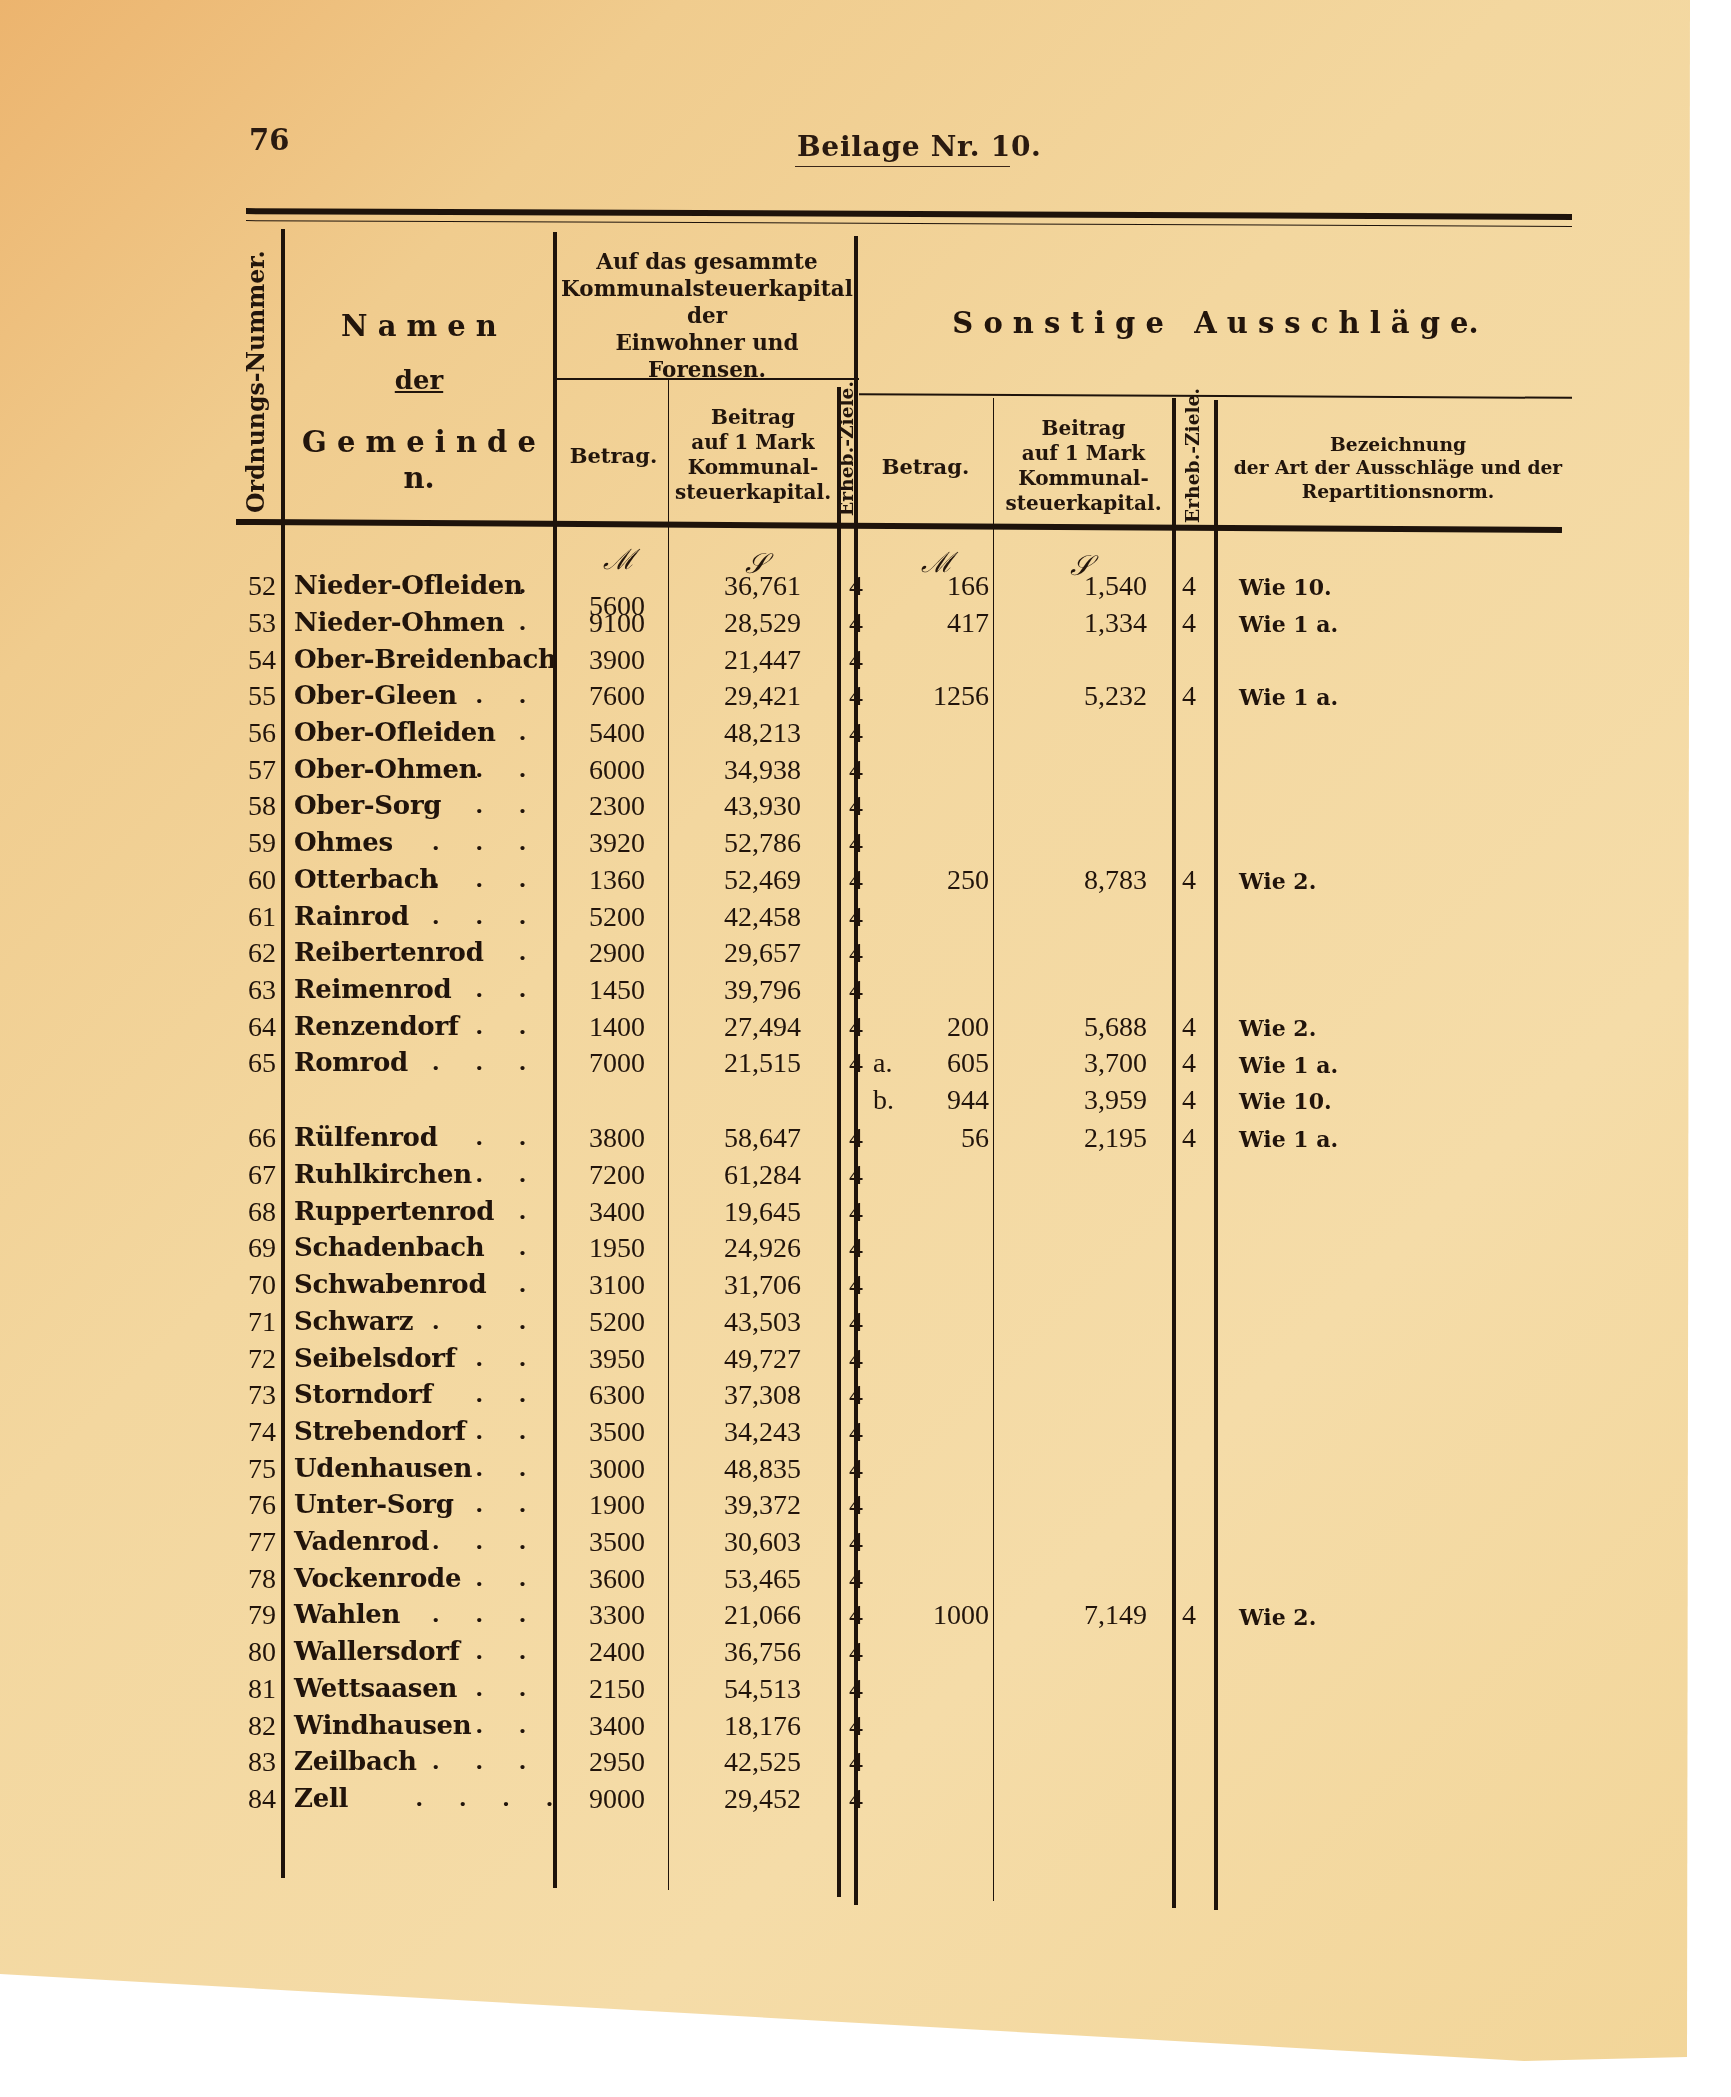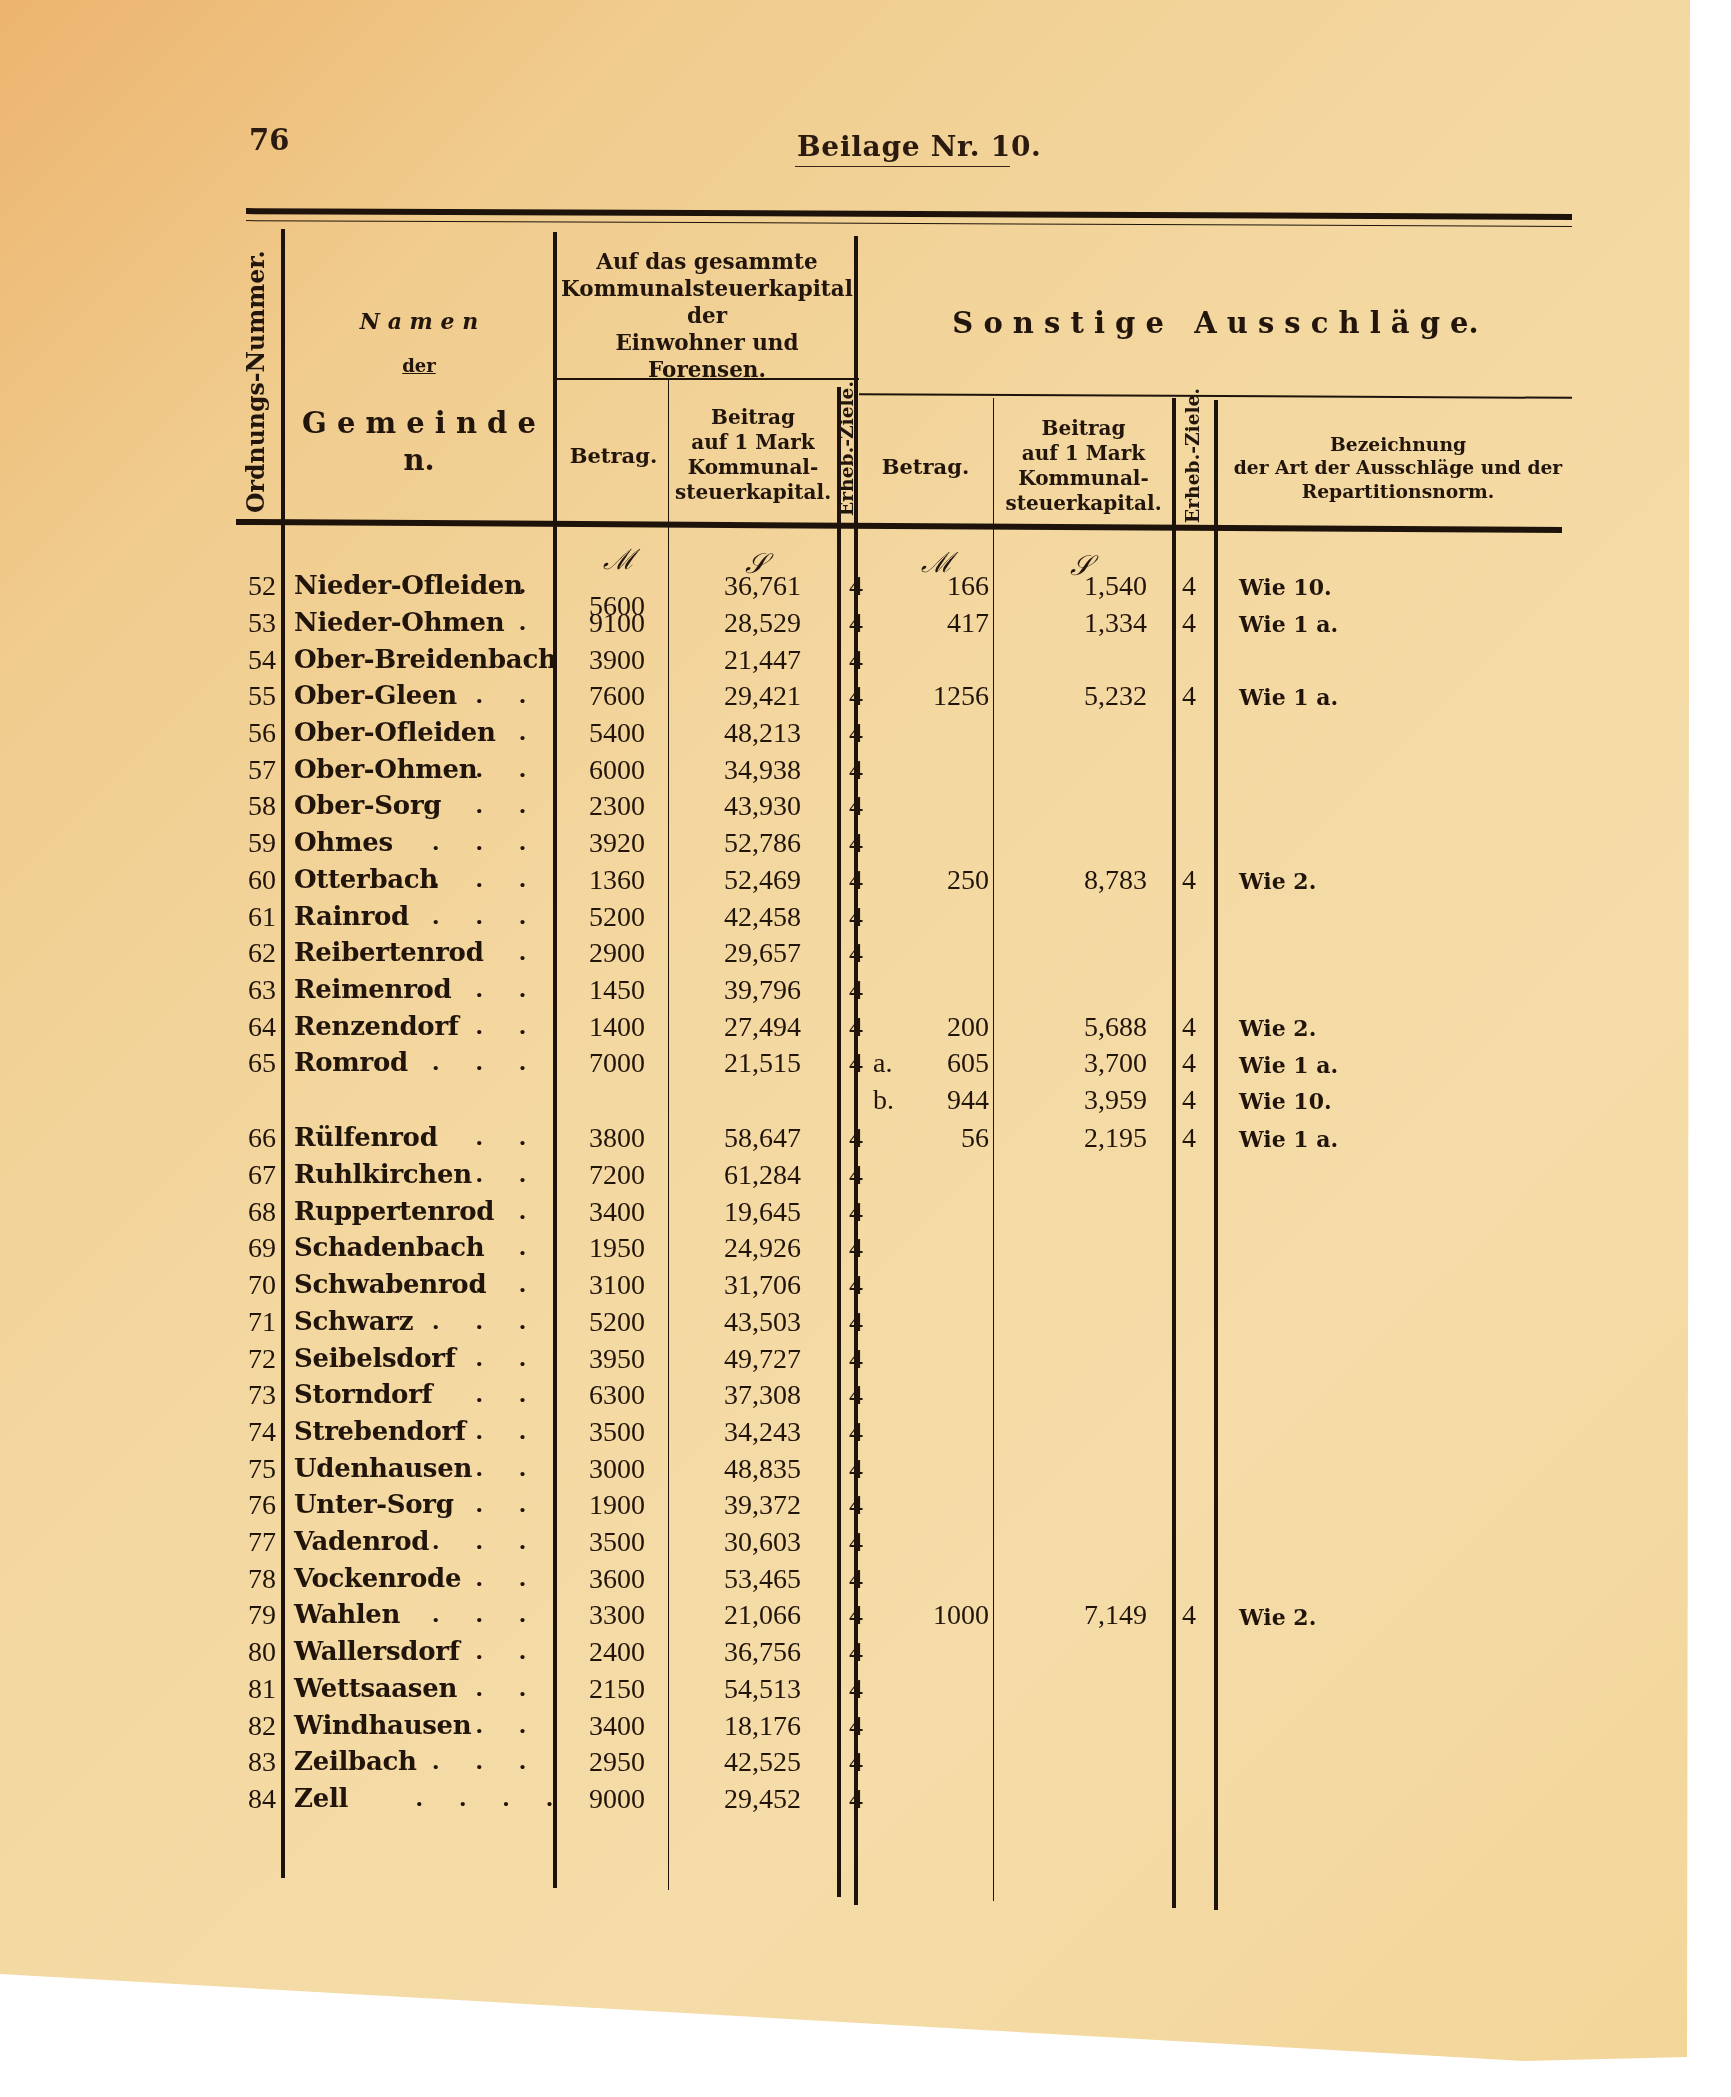--- a/index.html
+++ b/index.html
@@ -52,22 +52,22 @@
 <div class="vline" style="left:668px;top:380px;width:1.4px;height:1510px;"></div>
 <div class="vline" style="left:837px;top:387px;width:3.5px;height:1510px;"></div>
 <div class="vline" style="left:854px;top:236px;width:4.2px;height:1669px;"></div>
 <div class="vline" style="left:993px;top:398px;width:1.4px;height:1503px;"></div>
 <div class="vline" style="left:1172px;top:398px;width:3.5px;height:1510px;"></div>
 <div class="vline" style="left:1214px;top:400px;width:3.5px;height:1510px;"></div>
 
 <div class="rot" style="left:242px;top:513px;font-size:23.6px;">Ordnungs-Nummer.</div>
 
 <div class="hdr" style="left:284px;top:308px;width:270px;">
-  <div style="font-size:22px;font-style:italic;">N a m e n</div>
-  <div style="font-size:18px;margin-top:19.4px;text-decoration:underline;">der</div>
+  <div style="font-size:29px;">N a m e n</div>
+  <div style="font-size:26px;margin-top:19.4px;text-decoration:underline;">der</div>
   <div style="font-size:29px;margin-top:28px;">G e m e i n d e n.</div>
 </div>
 
 <div class="hdr" style="left:558px;top:249px;width:298px;font-size:21.5px;">
   <div>Auf das gesammte</div>
   <div>Kommunalsteuerkapital der</div>
   <div>Einwohner und</div>
   <div>Forensen.</div>
 </div>
 

